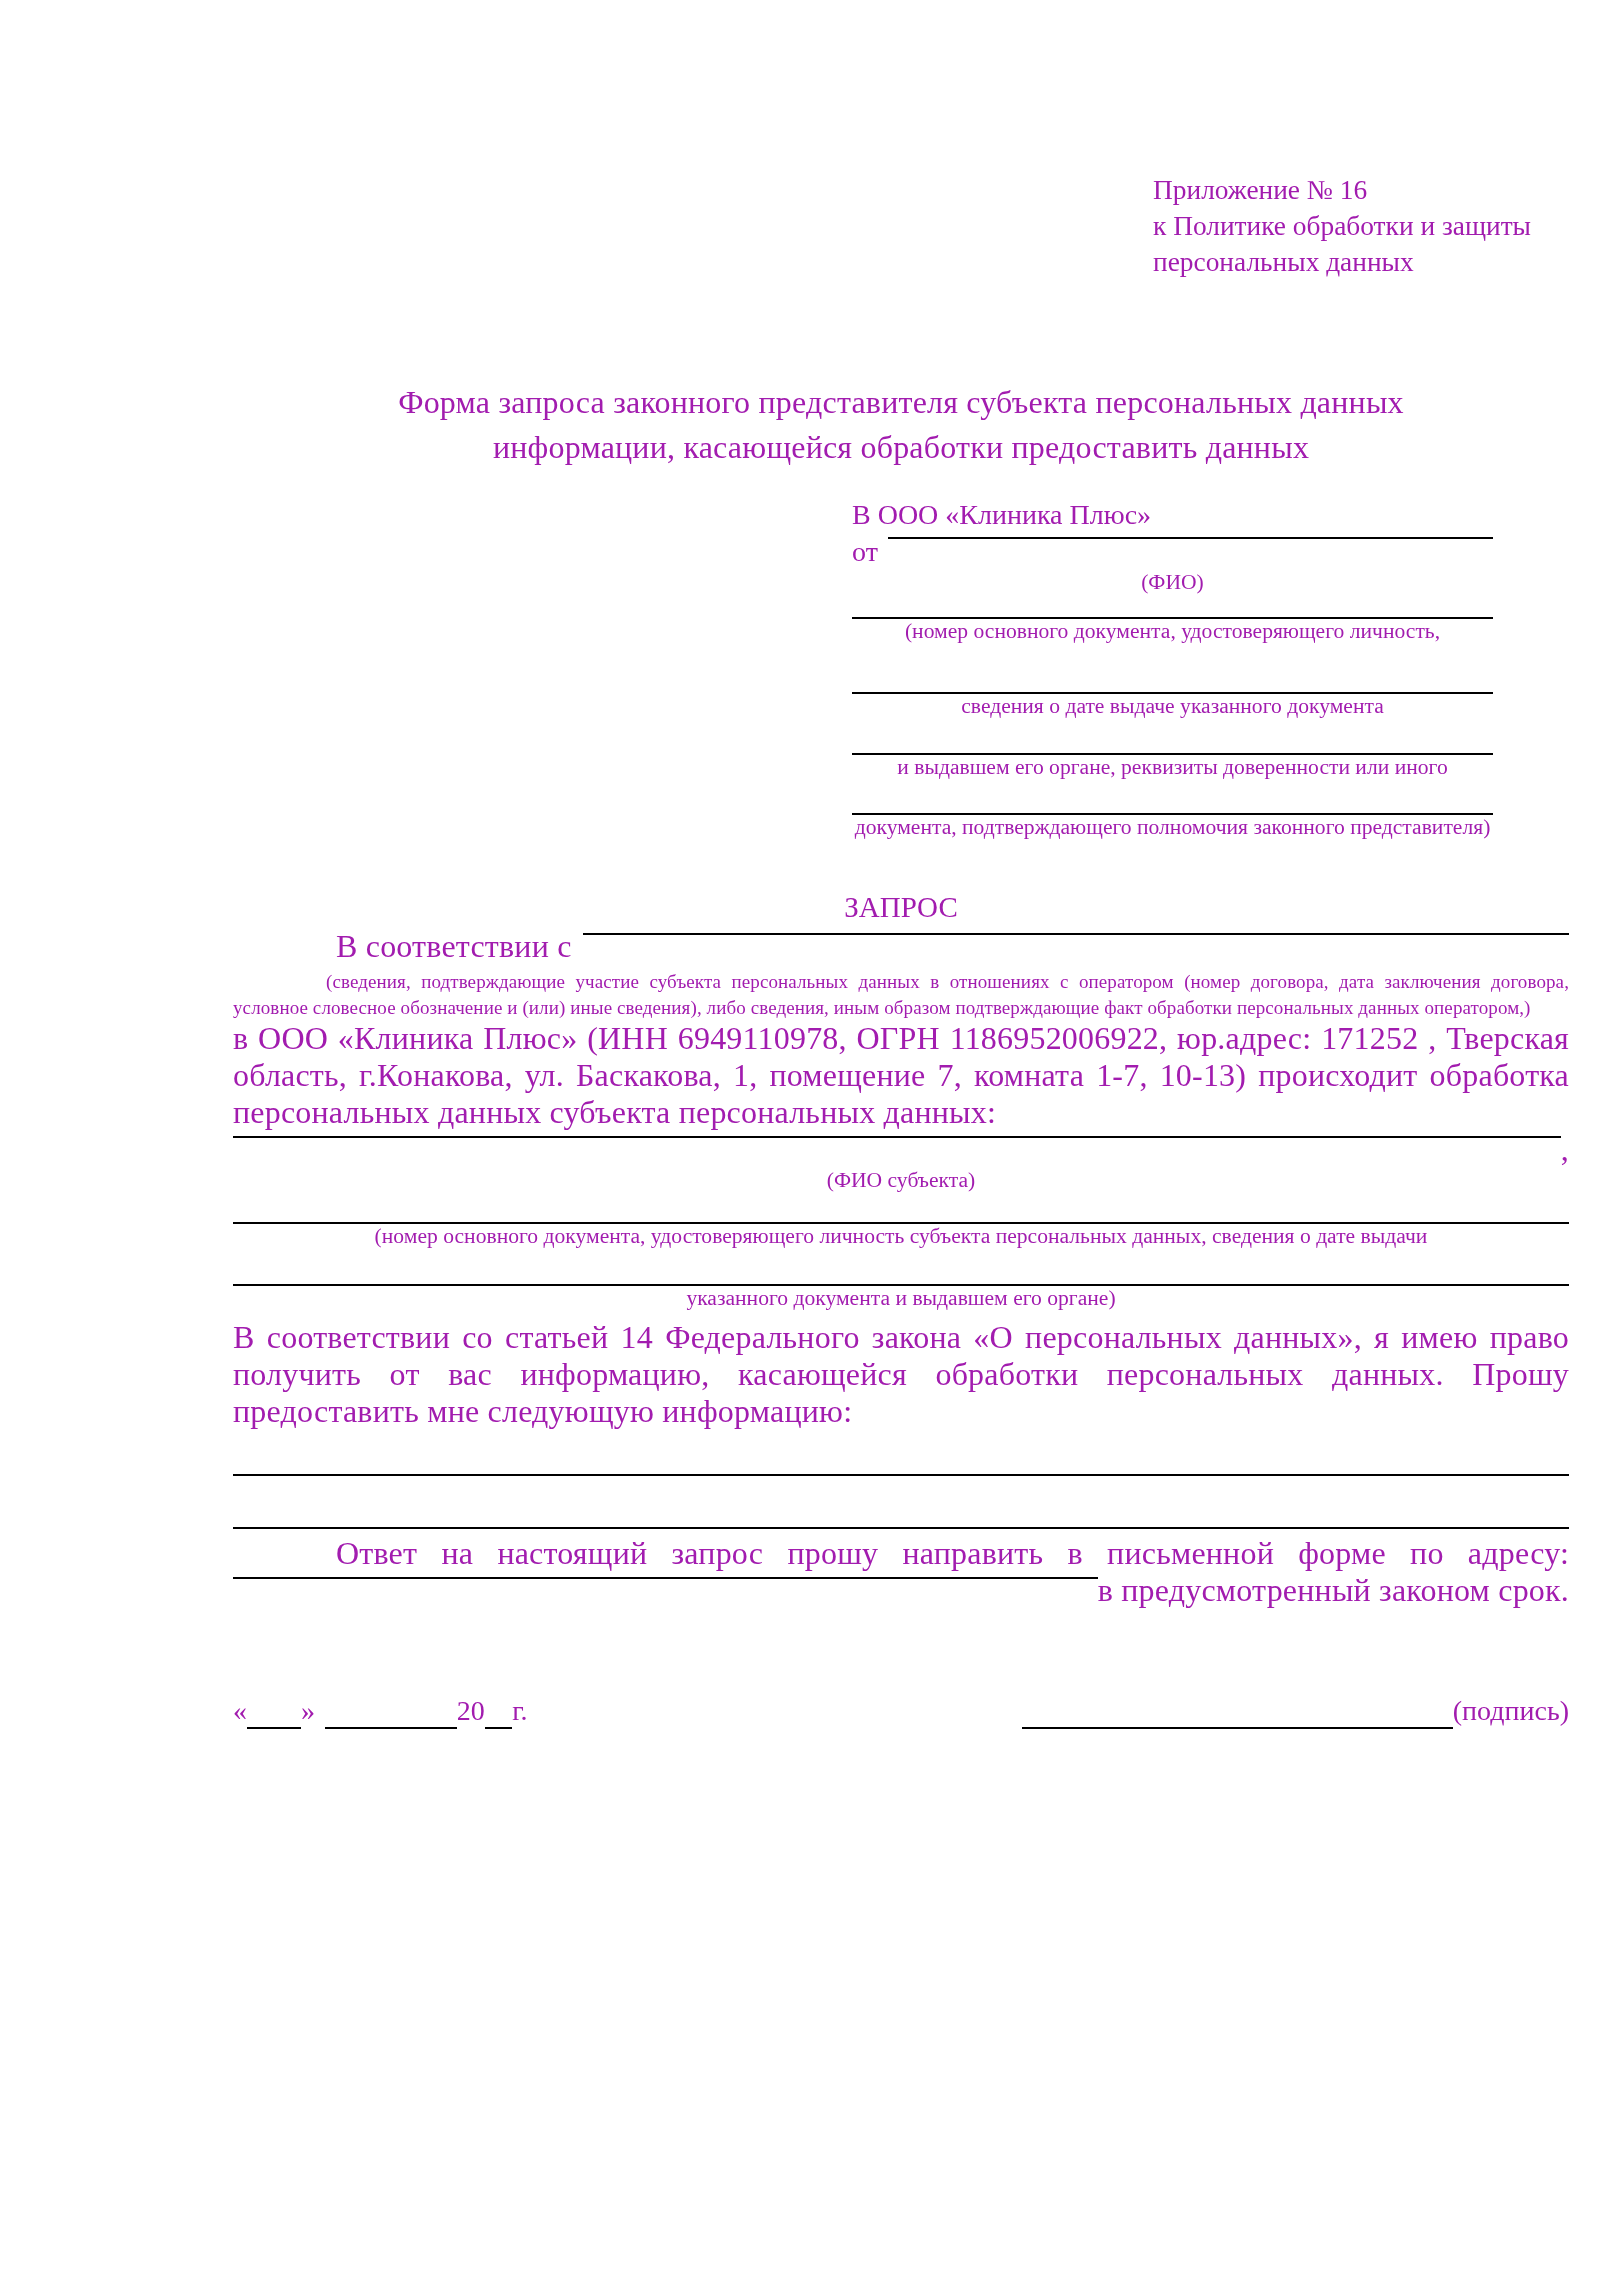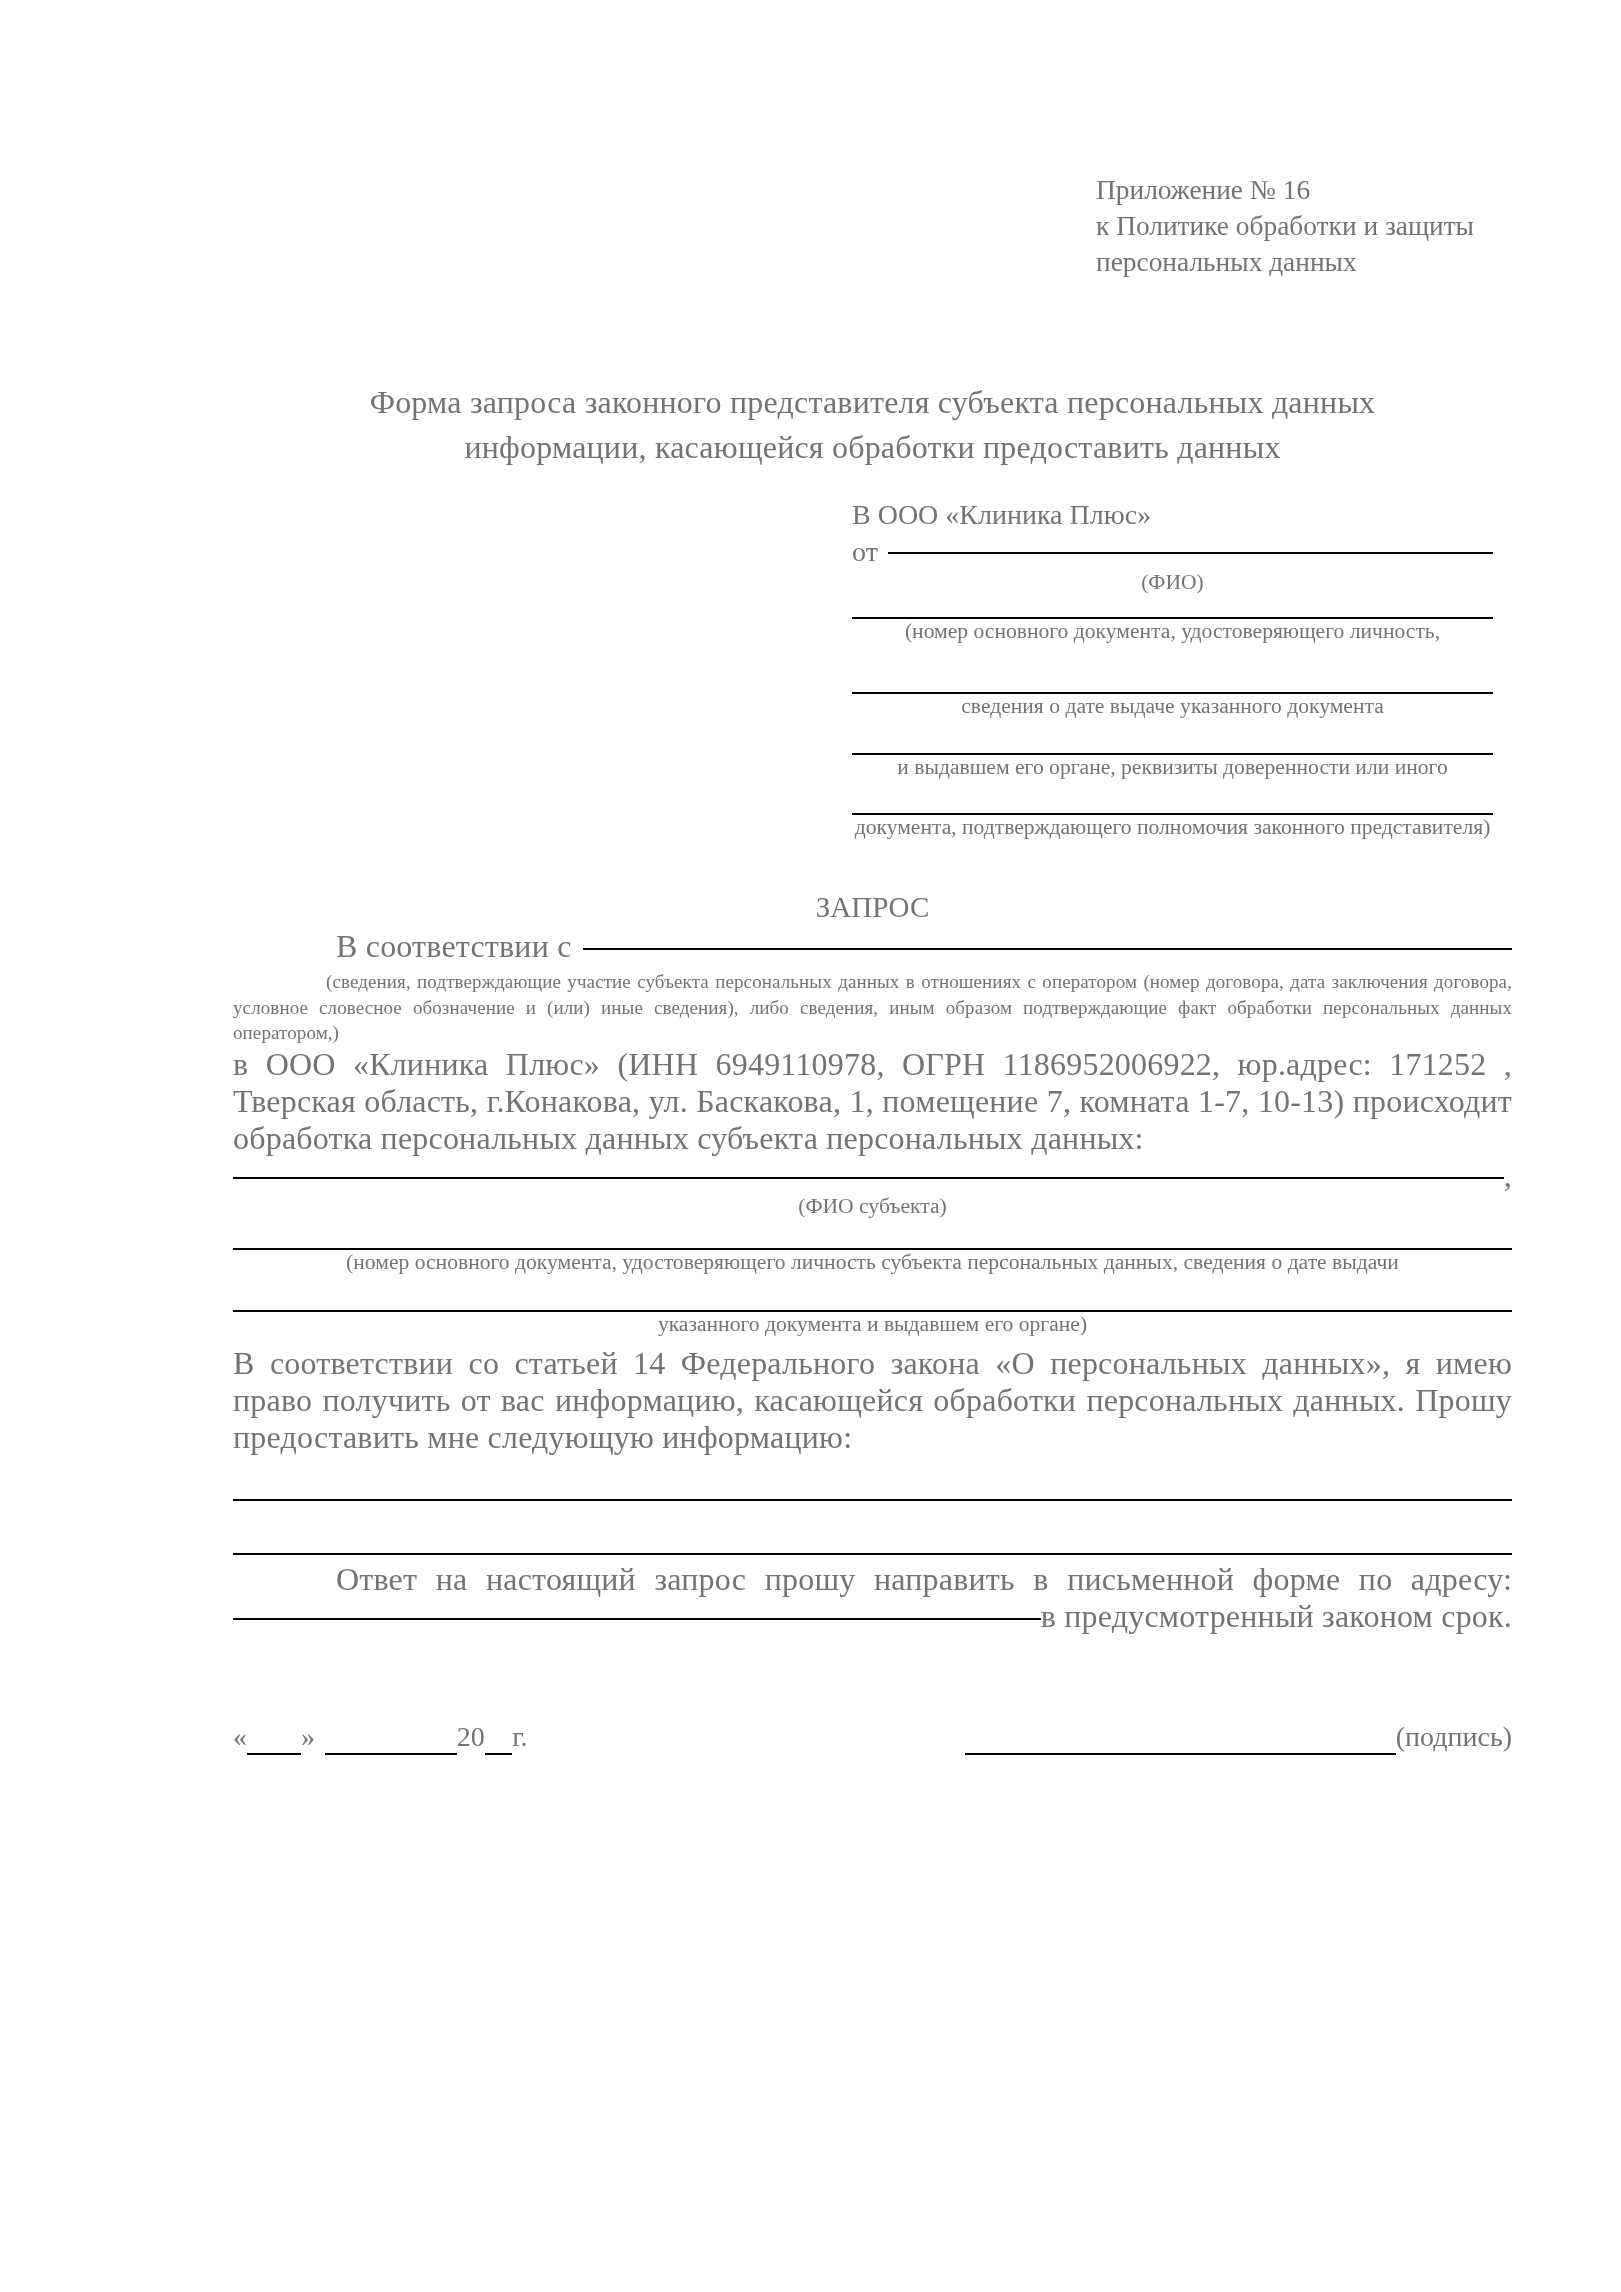--- a/index.html
+++ b/index.html
@@ -1,31 +1,31 @@
 <!DOCTYPE html>
 <html lang="ru"><head>
 <meta charset="utf-8">
 <style>
   html,body{margin:0;padding:0;background:#ffffff;}
   .page{
-    width:1621px;height:2293px;background:#ffffff;color:#737373;
+    width:1621px;height:2293px;background:#ffffff;color:#a21caf;
     font-family:"Liberation Serif","DejaVu Serif",serif;
-    box-sizing:border-box;padding:172px 109px 0 233px;
+    box-sizing:border-box;padding:172px 52px 0 233px;
     position:relative;overflow:hidden;
   }
   .appendix{width:416px;margin-left:auto;font-size:27.4px;line-height:36px;}
   .doc-title{margin-top:100px;text-align:center;font-weight:normal;font-size:32px;line-height:45px;letter-spacing:0.2px;}
   .addressee{margin-left:619px;width:641px;margin-top:25.5px;font-size:28px;line-height:37px;}
   .body-text{font-size:32px;line-height:37px;letter-spacing:0.2px;}
   .justify{text-align:justify;}
   .justify-last{text-align:justify;text-align-last:justify;}
   .center{text-align:center;}
   .caption{font-size:21.6px;line-height:25.5px;text-align:center;}
   .small-caption{font-size:19px;line-height:25.5px;letter-spacing:0.1px;}
-  .row{display:flex;align-items:center;}
+  .row{display:flex;align-items:flex-start;}
   .fill{flex:1 1 auto;border-bottom:2.9px solid #000;height:4.9px;}
   .rule{border-bottom:2.9px solid #000;height:21.6px;}
   .u{display:inline-block;border-bottom:2.9px solid #000;height:3.9px;}
   .heading{font-size:29px;line-height:37px;}
   .footer-row{display:flex;align-items:flex-end;margin-top:83px;font-size:28px;line-height:37px;}
   .fgroup{display:flex;align-items:flex-end;}
 </style>
 </head>
 <body>
 

